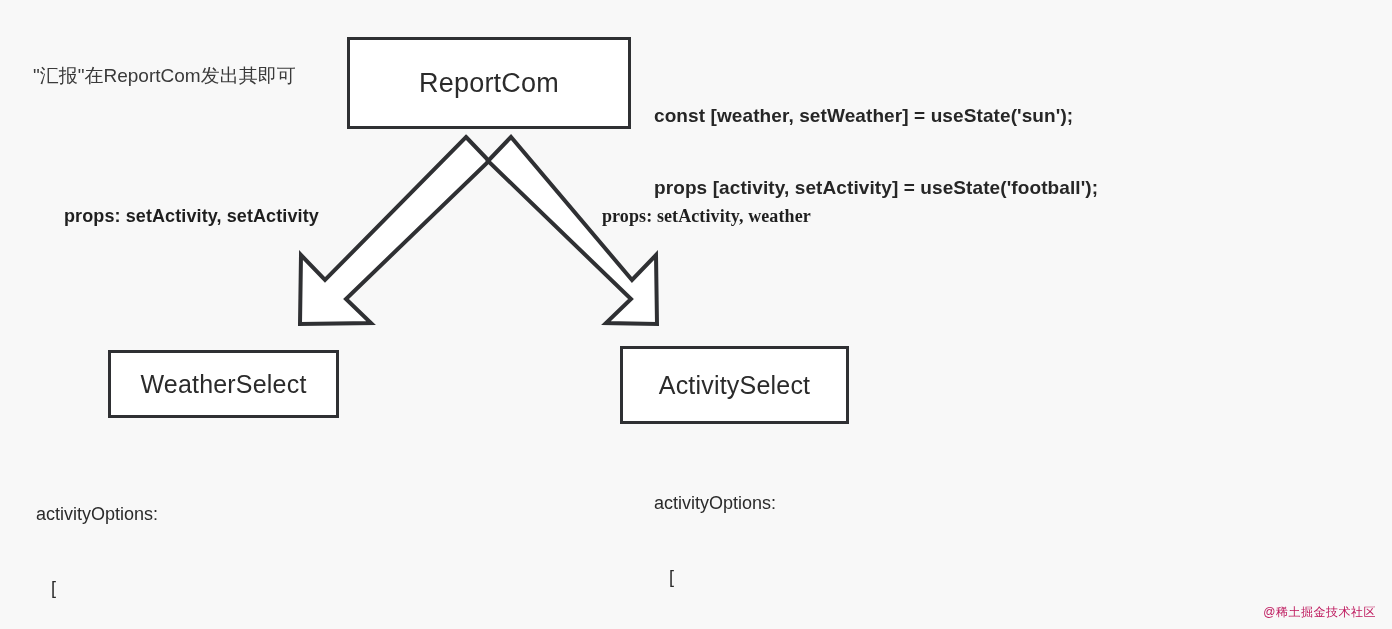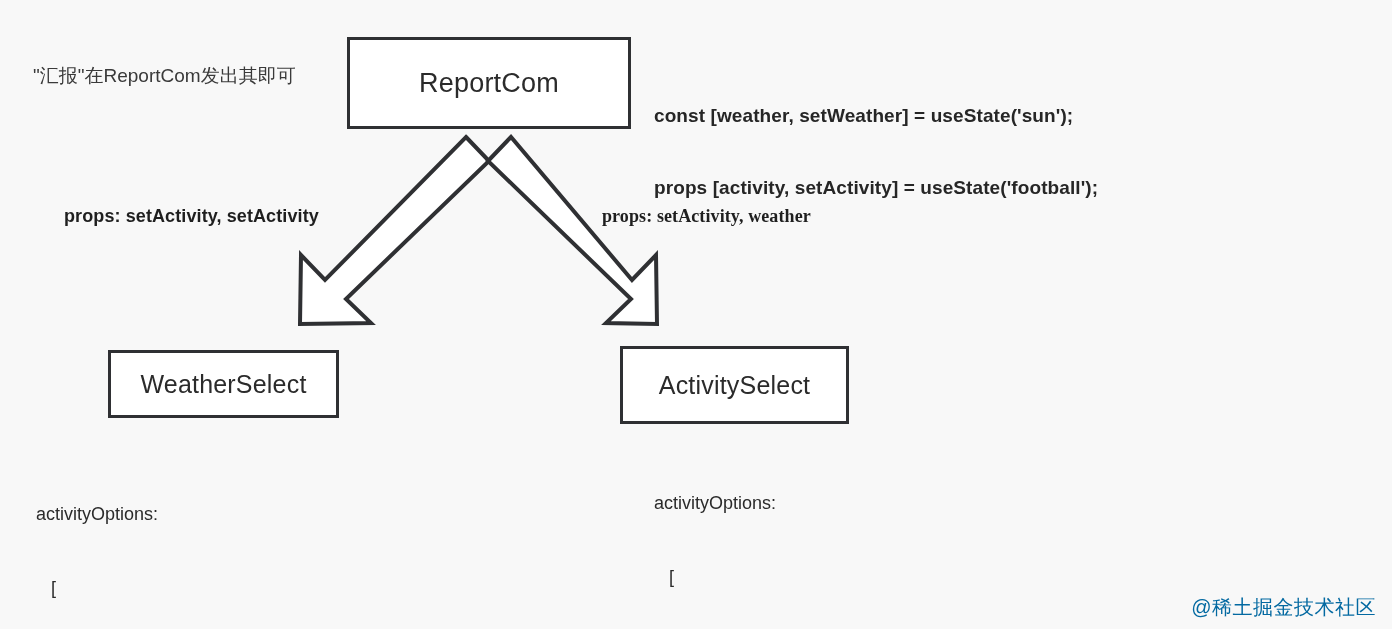--- a/index.html
+++ b/index.html
@@ -86,22 +86,22 @@
     line-height: 24.5px;
     white-space: pre;
   }
   #weather-options  { left: 36px;  top: 453px; }
   #activity-options { left: 654px; top: 442px; }
   .options-block .opt-line { display: block; }
 
   #watermark {
     position: absolute;
     right: 16px; bottom: 8px;
-    font-size: 20px;
-    color: #0369a1;
+    font-size: 12px;
+    color: #be185d;
     white-space: nowrap;
     letter-spacing: 0.5px;
   }
 
   
   #arrow-layer {
     position: absolute;
     left: 0; top: 0;
     width: 1392px; height: 629px;
     pointer-events: none;

